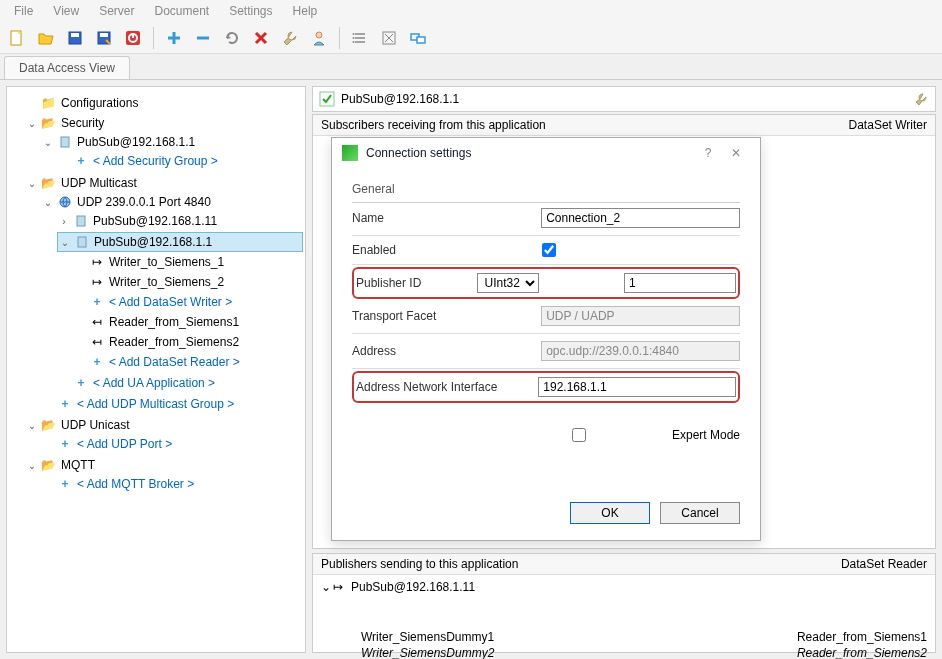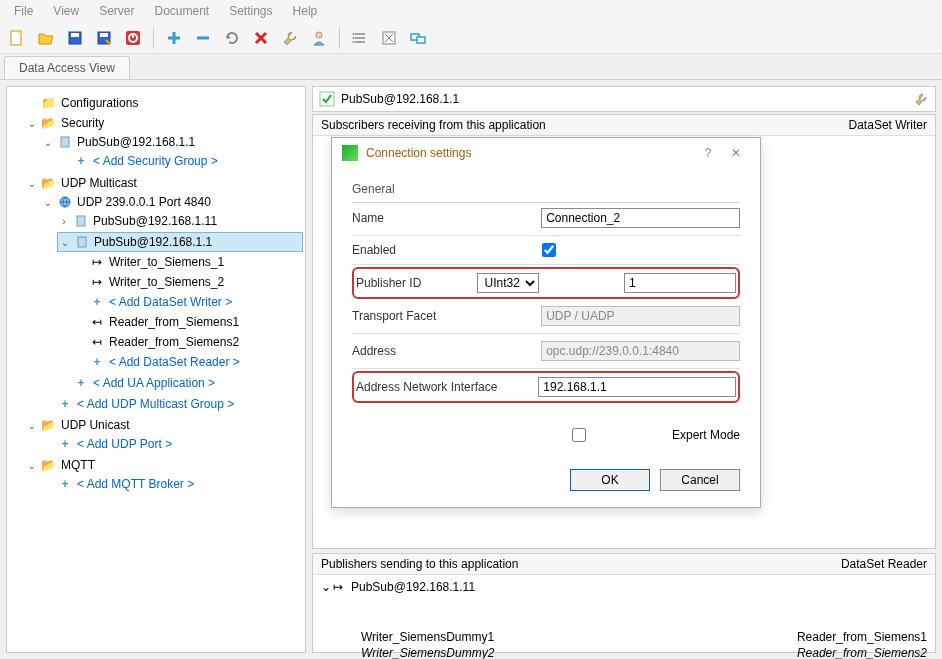--- a/index.html
+++ b/index.html
@@ -45,36 +45,36 @@
 .sub-panel { flex: 1; margin-top: 2px; position: relative; }
 .pub-panel { height: 100px; margin-top: 4px; }
 .pub-list { padding: 4px 8px; }
 .pub-list .prow { display: flex; padding: 1px 0; }
 .pub-list .prow .c2 { margin-left: auto; }
 
 
 .dialog { position: absolute; left: 18px; top: 22px; width: 430px; background: #fff; border: 1px solid #aaa; box-shadow: 0 4px 12px rgba(0,0,0,0.15); }
 .dlg-title { height: 30px; background: #fff; display: flex; align-items: center; padding: 0 10px; }
 .dlg-title .ico { width:16px; height:16px; background: linear-gradient(135deg,#2a2,#6d6); margin-right:8px;}
-.dlg-title .t { color: #a16207; }
+.dlg-title .t { color: #0f172a; }
 .dlg-title .spacer { flex: 1; }
 .dlg-title .q, .dlg-title .x { width: 28px; text-align: center; color: #888; cursor: default; }
 .dlg-body { padding: 14px 20px 10px 20px; }
 .group-label { color: #555; margin-bottom: 6px; }
 .group { border-top: 1px solid #ccc; border-left: none; border-right: none; border-bottom: none; padding-top: 0; }
 .form-row { display: flex; align-items: center; padding: 5px 0; gap: 40px; }
 .form-row .lbl { width: 150px; color: #333; }
 .form-row input[type=text] { border: 1px solid #888; height: 20px; padding: 0 4px; font-size: 12px; }
 .form-row select { border: 1px solid #888; height: 20px; padding: 0 2px; font-size: 12px; background:#fff; }
 .form-row .chk { width: 14px; height: 14px; }
 .readonly { background: #f0f0f0; color: #888; border: 1px solid #bbb; height: 20px; padding: 0 4px; display: flex; align-items: center; }
 .row-sep { height: 1px; background: #ddd; margin: 2px 0; }
 .hl { border: 2px solid #cc3333; border-radius: 6px; padding: 2px; margin: 2px 0; }
 .dlg-buttons { display: flex; justify-content: flex-end; gap: 10px; padding: 12px 20px 16px; }
-.dlg-buttons button { width: 80px; height: 22px; border: 1px solid #888; background: #f0f0f0; }
+.dlg-buttons button { width: 80px; height: 22px; border: 1px solid #888; background: #f0f0f0; margin-top: 33px; }
 .dlg-buttons button.primary { border: 1px solid #0066cc; color: #000; }
 
 
 svg { display: block; }
 </style>
 </head>
 <body>
 
 <div class="menubar">
   <span>File</span>

